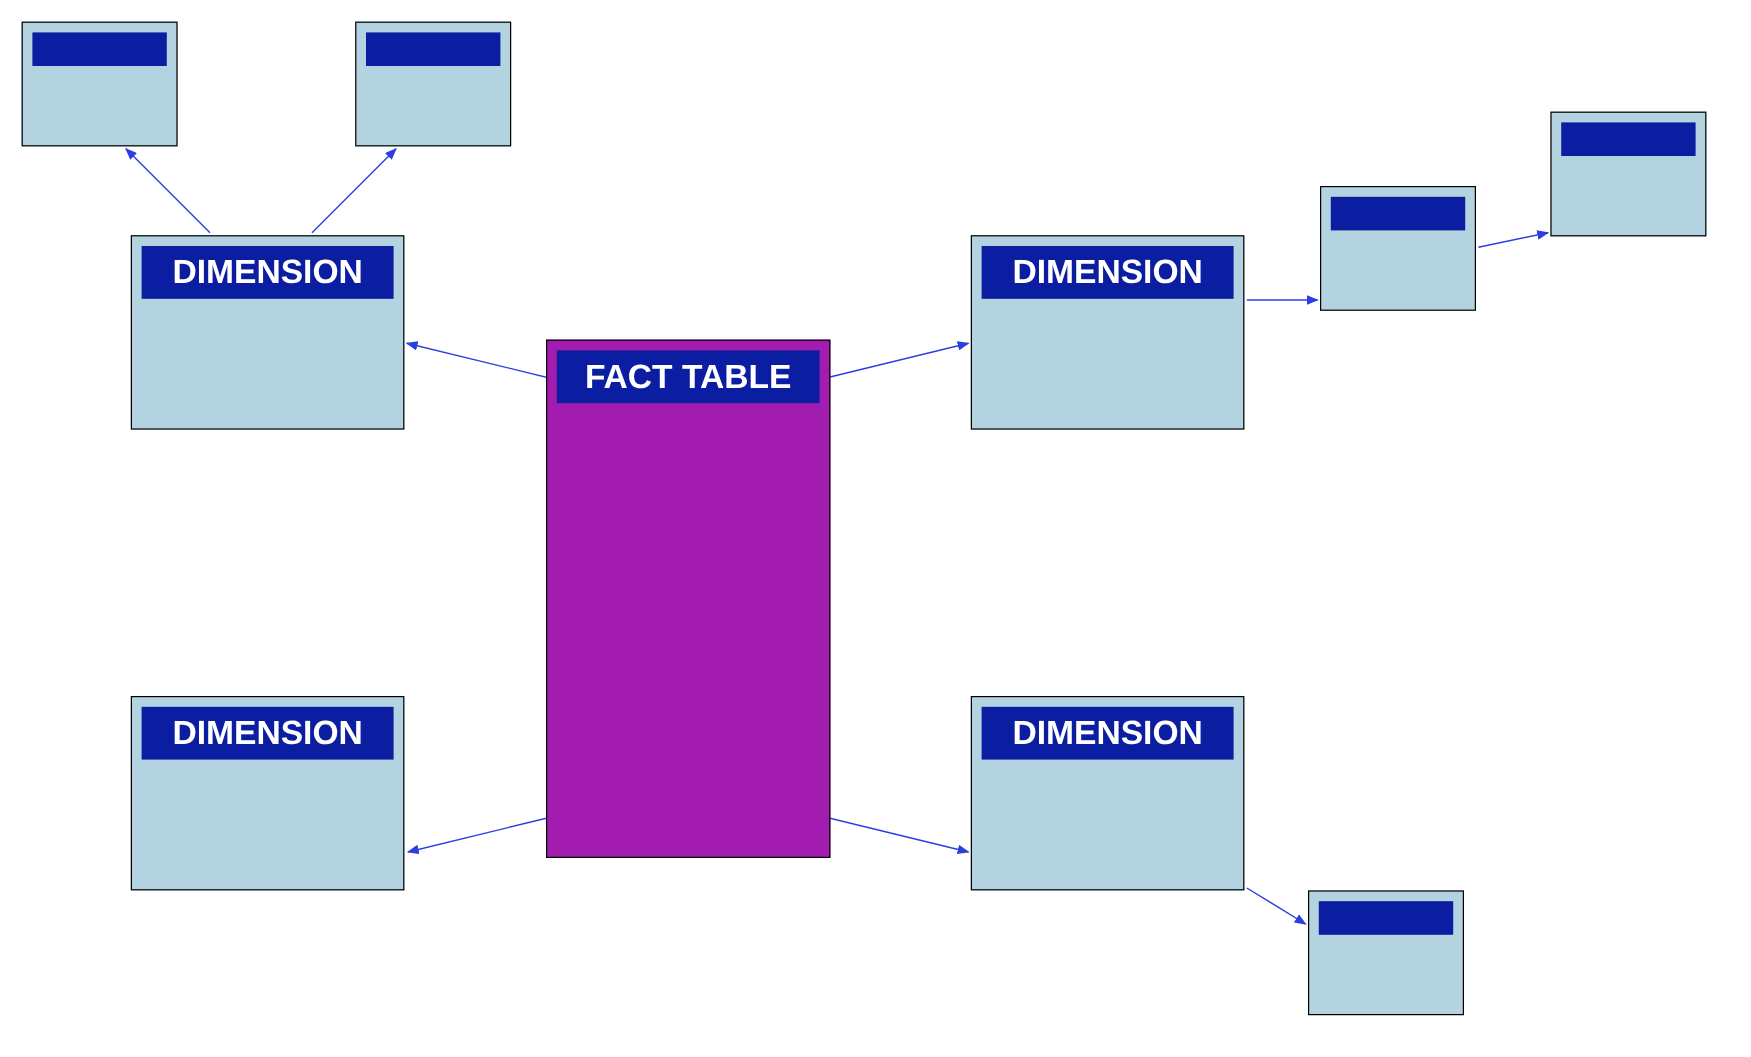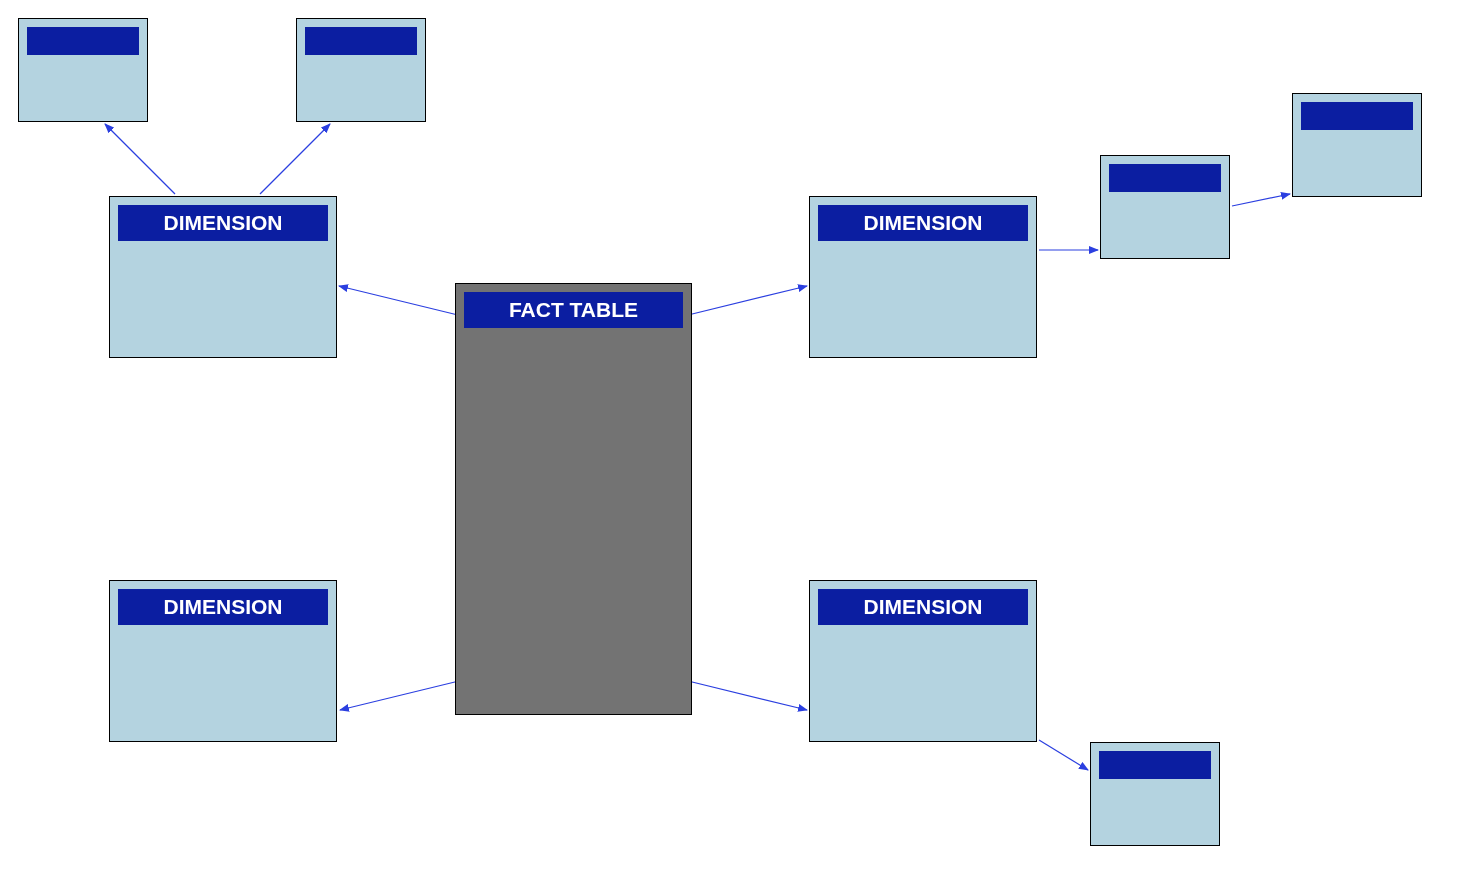--- a/index.html
+++ b/index.html
@@ -14,32 +14,32 @@
   }
 
   .box {
     position: absolute;
     background: #b4d3e0;
     border: 1px solid #000;
     box-sizing: border-box;
   }
 
   .fact {
-    background: #737373;
+    background: #a21caf;
   }
 
   .header {
     position: absolute;
     top: 8px;
     left: 8px;
     right: 8px;
     background: #0b1ea1;
     color: #ffffff;
     font-weight: bold;
-    font-size: 21px;
+    font-size: 28px;
     text-align: center;
     padding: 6px 0;
     box-sizing: border-box;
   }
 
   .small-header {
     position: absolute;
     top: 8px;
     left: 8px;
     right: 8px;

